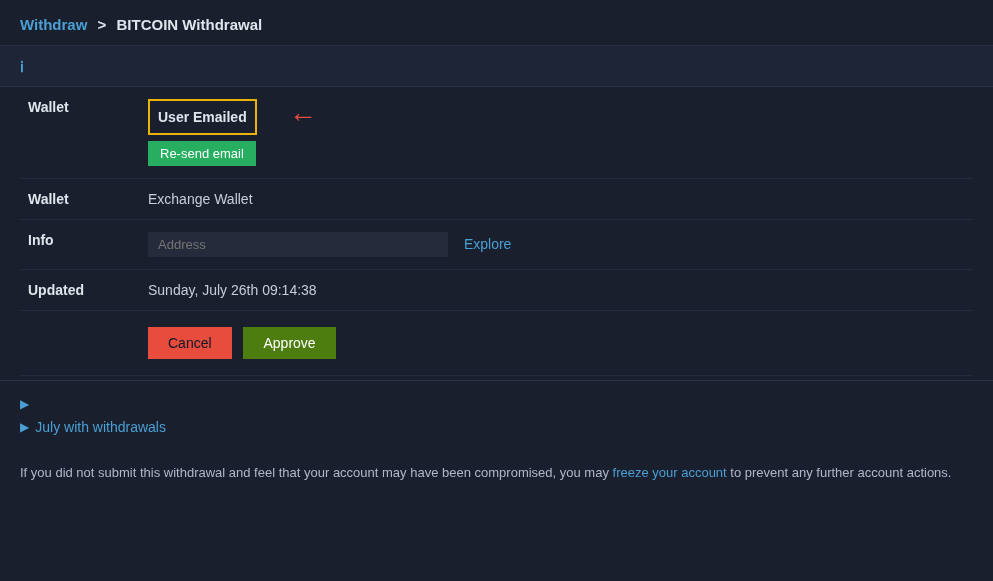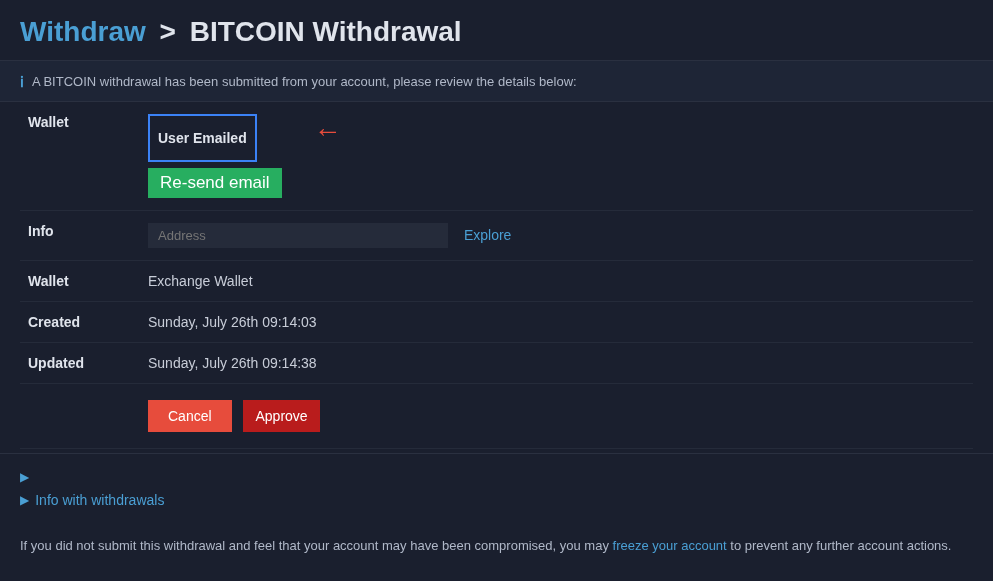--- a/index.html
+++ b/index.html
@@ -17,21 +17,21 @@
       padding: 0;
     }
 
     
     .page-header {
       padding: 16px 20px 12px 20px;
       border-bottom: 1px solid #2a3040;
     }
 
     .breadcrumb {
-      font-size: 28px;
+      font-size: 15px;
       font-weight: 600;
       color: #e0e4ec;
     }
 
     .breadcrumb .withdraw-link {
       color: #4a9fd4;
       cursor: pointer;
     }
 
     .breadcrumb .separator {
@@ -87,37 +87,37 @@
       width: 120px;
       white-space: nowrap;
     }
 
     .details-table td.value {
       color: #c8cdd8;
     }
 
     
     .status-box {
-      border: 2px solid #3b82f6;
+      border: 2px solid #eab308;
       display: inline-block;
-      padding: 14px 8px;
+      padding: 8px 8px;
       margin-bottom: 6px;
     }
 
     .status-text {
       color: #e0e4ec;
       font-weight: 600;
     }
 
     .resend-btn {
       background-color: #27ae60;
       color: white;
       border: none;
       padding: 5px 12px;
-      font-size: 17px;
+      font-size: 13px;
       cursor: pointer;
       display: block;
     }
 
     
     .arrow-container {
       display: inline-flex;
       align-items: center;
       margin-left: 20px;
       vertical-align: middle;
@@ -154,33 +154,33 @@
     }
 
     
     .action-row td {
       padding: 16px 8px;
       border-bottom: none;
     }
 
     .cancel-btn {
       background-color: #e74c3c;
-      color: #ffffff;
+      color: #0f172a;
       border: none;
       padding: 8px 20px;
       font-size: 14px;
       cursor: pointer;
       margin-right: 8px;
     }
 
     .approve-btn {
-      background-color: #b91c1c;
+      background-color: #4d7c0f;
       color: white;
       border: none;
-      padding: 8px 12px;
+      padding: 8px 20px;
       font-size: 14px;
       cursor: pointer;
     }
 
     
     .divider {
       border: none;
       border-top: 1px solid #2a3040;
       margin: 4px 0 16px 0;
     }
@@ -234,21 +234,20 @@
   <div class="page-header">
     <div class="breadcrumb">
       <span class="withdraw-link">Withdraw</span>
       <span class="separator">&gt;</span>
       <span class="current">BITCOIN Withdrawal</span>
     </div>
   </div>
 
   <div class="info-bar">
     <span class="info-icon">ℹ</span>
-    <span>A BITCOIN withdrawal has been submitted from your account, please review the details below:</span>
   </div>
 
   <div class="main-content">
     <table class="details-table">
 
       <tbody>
           <tr>
         <td class="label">Wallet</td>
         <td class="value">
           <div style="display: flex; align-items: flex-start; gap: 12px;">
@@ -261,36 +260,32 @@
             </div>
             <div class="arrow-container">
               <span class="red-arrow">←</span>
             </div>
           </div>
         </td>
       </tr>
 
 
       <tr>
+        <td class="label">Wallet</td>
+        <td class="value">Exchange Wallet</td>
+      </tr>
+
+      <tr>
         <td class="label">Info</td>
         <td class="value">
           <input class="address-field" type="text" placeholder="Address" style="">
           <a class="explore-link">Explore</a>
         </td>
       </tr>
 
-      <tr>
-        <td class="label">Wallet</td>
-        <td class="value">Exchange Wallet</td>
-      </tr>
-
-      <tr>
-        <td class="label">Created</td>
-        <td class="value">Sunday, July 26th 09:14:03</td>
-      </tr>
 
       <tr>
         <td class="label">Updated</td>
         <td class="value">Sunday, July 26th 09:14:38</td>
       </tr>
 
       <tr class="action-row">
         <td></td>
         <td>
           <button class="cancel-btn">Cancel</button>
@@ -302,20 +297,20 @@
   </div>
 
   <hr class="divider">
 
   <div class="help-section">
     <a class="help-link">
       <span class="chevron">▶</span>
     </a>
     <a class="help-link">
       <span class="chevron">▶</span>
-      <span>Info with withdrawals</span>
+      <span>July with withdrawals</span>
     </a>
   </div>
 
   <div class="warning-text">
     <span>If you did not submit this withdrawal and feel that your account may have been compromised, you may </span><a class="freeze-link">freeze your account</a><span> to prevent any further account actions.</span>
   </div>
 </div>
 
 </body></html>

